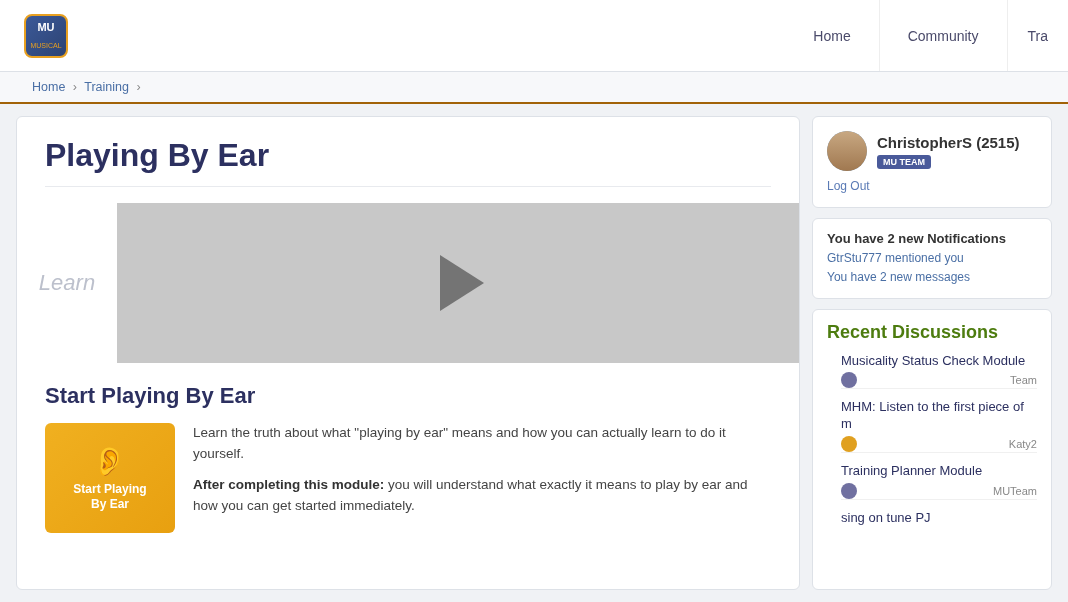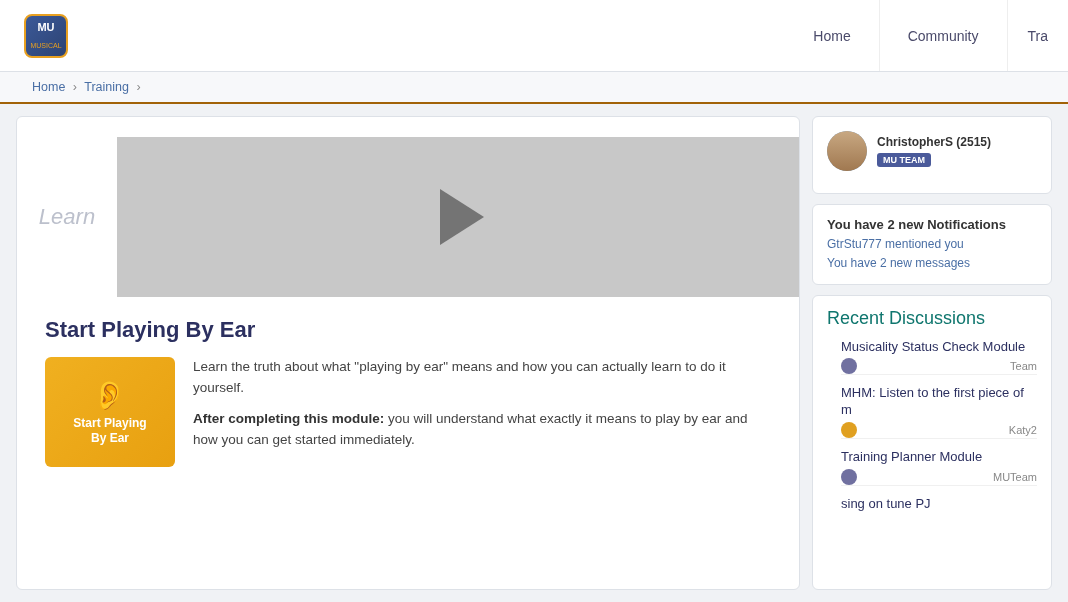--- a/index.html
+++ b/index.html
@@ -240,21 +240,21 @@
       width: 40px;
       height: 40px;
       background: linear-gradient(180deg, #c8a882 0%, #a07850 100%);
       border-radius: 50%;
       position: relative;
     }
     .user-details {
       flex: 1;
     }
     .user-name {
-      font-size: 12px;
+      font-size: 15px;
       font-weight: 600;
       color: #333;
     }
     .mu-team-badge {
       display: inline-block;
       background: #4a5a9a;
       color: #fff;
       font-size: 9px;
       font-weight: 700;
       padding: 2px 6px;
@@ -293,22 +293,22 @@
     .discussions-card {
       background: #fff;
       border: 1px solid #dde1e7;
       border-radius: 6px;
       padding: 12px 14px;
       flex: 1;
       overflow: hidden;
     }
     .discussions-title {
       font-size: 18px;
-      font-weight: 400;
-      color: #0f766e;
+      font-weight: 700;
+      color: #4d7c0f;
       margin-bottom: 10px;
     }
     .discussion-item {
       margin-bottom: 10px;
       padding-bottom: 0;
       border-bottom: 1px solid #f0f0f0;
       margin-left: 14px;
     }
     .discussion-item:last-child { border-bottom: none; margin-bottom: 0; }
     .discussion-name {
@@ -357,20 +357,21 @@
 <div class="breadcrumb-bar">
   <a>Home</a>
   <span>›</span>
   <a>Training</a>
   <span>›</span>
 </div>
 
 <div class="main-layout">
 
   <div class="content-area">
+    <h1 class="page-title">Playing By Ear</h1>
 
     <div class="video-container">
       <div class="video-left-label">Learn</div>
       <div class="video-player">
         <div class="play-button"></div>
       </div>
     </div>
 
     <div class="module-section">
       <h2 class="module-title">Start Playing By Ear</h2>
@@ -394,20 +395,21 @@
     <div class="sidebar-user-card">
       <div class="user-info">
         <div class="avatar">
           <div class="avatar-face"></div>
         </div>
         <div class="user-details">
           <div class="user-name">ChristopherS (2515)</div>
           <span class="mu-team-badge">MU TEAM</span>
         </div>
       </div>
+      <a class="log-out-link">Log Out</a>
     </div>
 
     <div class="notifications-card">
       <div class="notif-title">You have 2 new Notifications</div>
       <div class="notif-item">GtrStu777 mentioned you</div>
       <div class="notif-item">You have 2 new messages</div>
     </div>
 
     <div class="discussions-card">
       <div class="discussions-title">Recent Discussions</div>

